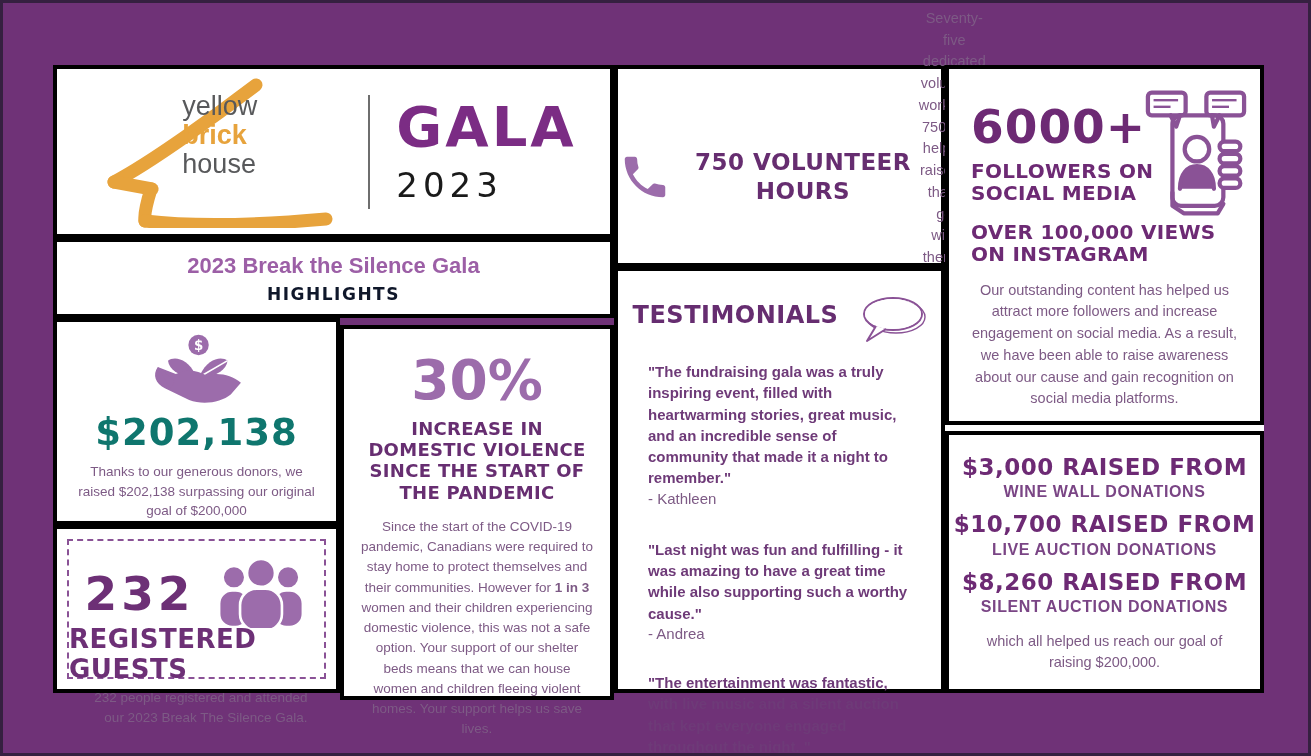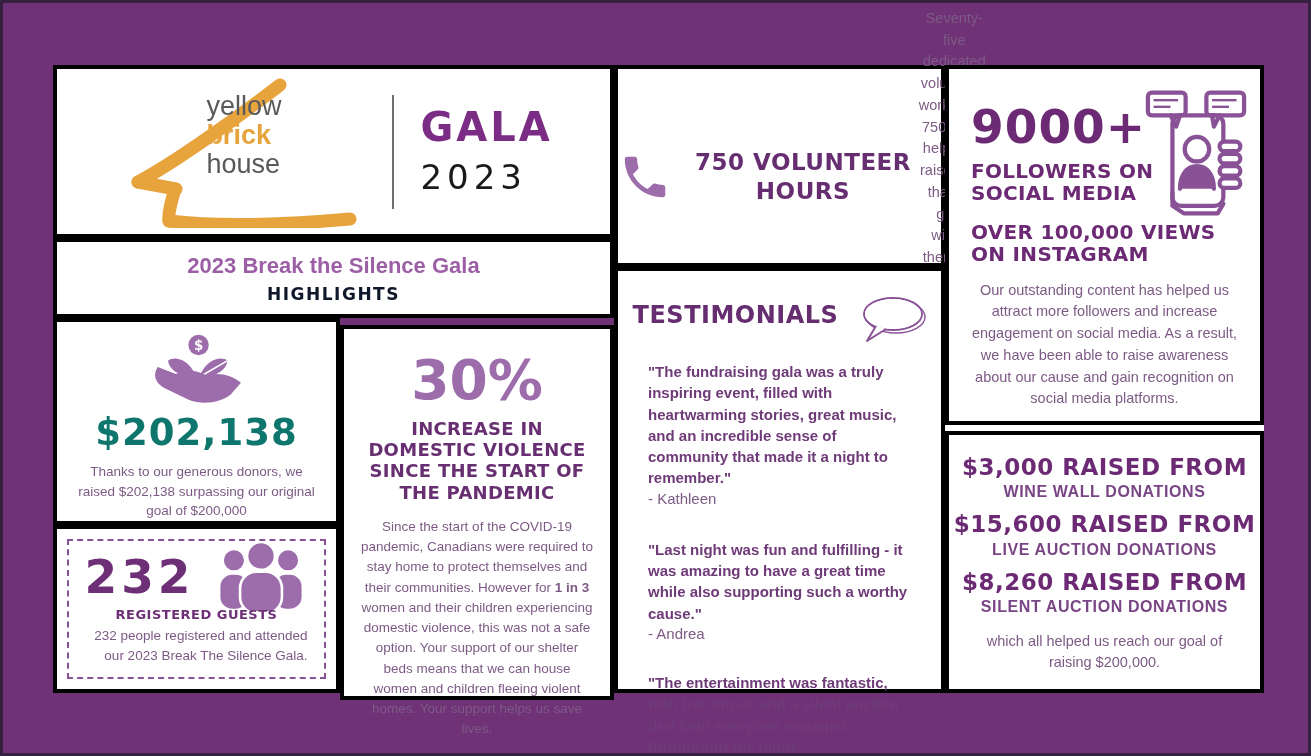--- a/index.html
+++ b/index.html
@@ -17,40 +17,40 @@
   .center{text-align:center;}
 
   
   .logo-panel{left:50px;top:62px;width:561px;height:173px;display:flex;align-items:center;justify-content:center;gap:26px;}
   .logo-art{position:relative;width:252px;height:152px;flex:0 0 auto;}
   .logo-art svg{position:absolute;left:0;top:0;}
   .logo-words{position:absolute;left:92px;top:16px;line-height:1.08;font-size:27px;color:#58595B;}
   .logo-words .brick{color:#E7A33C;font-weight:700;}
   .logo-divider{width:2px;height:114px;background:#6e6e6e;flex:0 0 auto;}
   .gala-block{display:flex;flex-direction:column;justify-content:center;}
-  .gala-word{font-size:40px;letter-spacing:3px;color:#7B2C84;line-height:1.0;}
+  .gala-word{font-size:56px;letter-spacing:3px;color:#7B2C84;line-height:1.0;}
   .gala-year{font-family:"DejaVu Sans",sans-serif;font-size:34px;letter-spacing:5px;color:#1a1a1a;margin-top:10px;}
 
   
   .title-panel{left:50px;top:235px;width:561px;height:80px;display:flex;flex-direction:column;align-items:center;justify-content:center;}
   .event-title{font-size:22px;font-weight:700;color:#9C5FA6;}
   .event-subtitle{font-size:17px;letter-spacing:1.5px;color:#0f172a;margin-top:5px;}
 
   
   .money-panel{left:50px;top:315px;width:287px;height:207px;display:flex;flex-direction:column;align-items:center;}
   .money-panel svg{margin-top:12px;}
   .money-amount{font-size:37px;color:#0f766e;margin-top:2px;letter-spacing:1px;}
   .money-body{font-size:13.5px;color:#7D5A85;line-height:1.45;width:242px;margin-top:8px;}
 
   
   .guests-panel{left:50px;top:522px;width:287px;height:168px;}
   .guests-dashed{position:absolute;left:10px;top:10px;right:10px;bottom:10px;border:2px dashed #8A5296;display:flex;flex-direction:column;align-items:center;}
-  .guests-row{display:flex;align-items:center;gap:18px;margin-top:0;}
+  .guests-row{display:flex;align-items:center;gap:18px;margin-top:17px;}
   .guests-count{font-size:47px;color:#6D3076;letter-spacing:4px;}
-  .guests-title{font-size:13px;color:#6D3076;letter-spacing:.5px;margin-top:-4px;}
+  .guests-title{font-size:26px;color:#6D3076;letter-spacing:.5px;margin-top:-4px;}
   .guests-body{font-size:13.5px;color:#7D5A85;line-height:1.5;text-align:right;width:222px;margin-top:4px;}
 
   
   .pandemic-panel{left:337px;top:322px;width:274px;height:375px;display:flex;flex-direction:column;align-items:center;padding:24px 16px 0 16px;}
   .pandemic-stat{font-size:55px;color:#9C6CAB;line-height:1;}
   .pandemic-title{font-size:18px;color:#672E71;line-height:1.18;margin-top:10px;letter-spacing:.3px;}
   .pandemic-body{font-size:13.5px;color:#7D5A85;line-height:1.5;margin-top:14px;}
   .pandemic-body b{font-weight:700;}
 
   
@@ -212,34 +212,34 @@
         <path d="M30 112 L30 126 L42 134 L78 134 L84 124"></path>
       </g>
       <g stroke="#8A5296" stroke-width="2.5">
         <line x1="10" y1="14" x2="36" y2="14"></line>
           <line x1="10" y1="21" x2="28" y2="21"></line>
         <line x1="72" y1="14" x2="98" y2="14"></line>
           <line x1="72" y1="21" x2="90" y2="21"></line>
       </g>
     </svg>
     <div class="social-content">
-      <div class="social-stat display">9000+</div>
+      <div class="social-stat display">6000+</div>
       <div class="social-line social-line1 display">FOLLOWERS ON SOCIAL MEDIA</div>
       <div class="social-line social-line2 display">OVER 100,000 VIEWS ON INSTAGRAM</div>
       <div class="social-body">Our outstanding content has helped us attract more followers and increase engagement on social media. As a result, we have been able to raise awareness about our cause and gain recognition on social media platforms.</div>
     </div>
   </div>
 
   <div class="panel funds-panel">
     <div class="fund-item">
       <div class="fund-amount display">$3,000 RAISED FROM</div>
       <div class="fund-source">WINE WALL DONATIONS</div>
     </div>
     <div class="fund-item">
-      <div class="fund-amount display">$15,600 RAISED FROM</div>
+      <div class="fund-amount display">$10,700 RAISED FROM</div>
       <div class="fund-source">LIVE AUCTION DONATIONS</div>
     </div>
     <div class="fund-item">
       <div class="fund-amount display">$8,260 RAISED FROM</div>
       <div class="fund-source">SILENT AUCTION DONATIONS</div>
     </div>
     <div class="funds-closing">which all helped us reach our goal of raising $200,000.</div>
   </div>
 
 </div>

